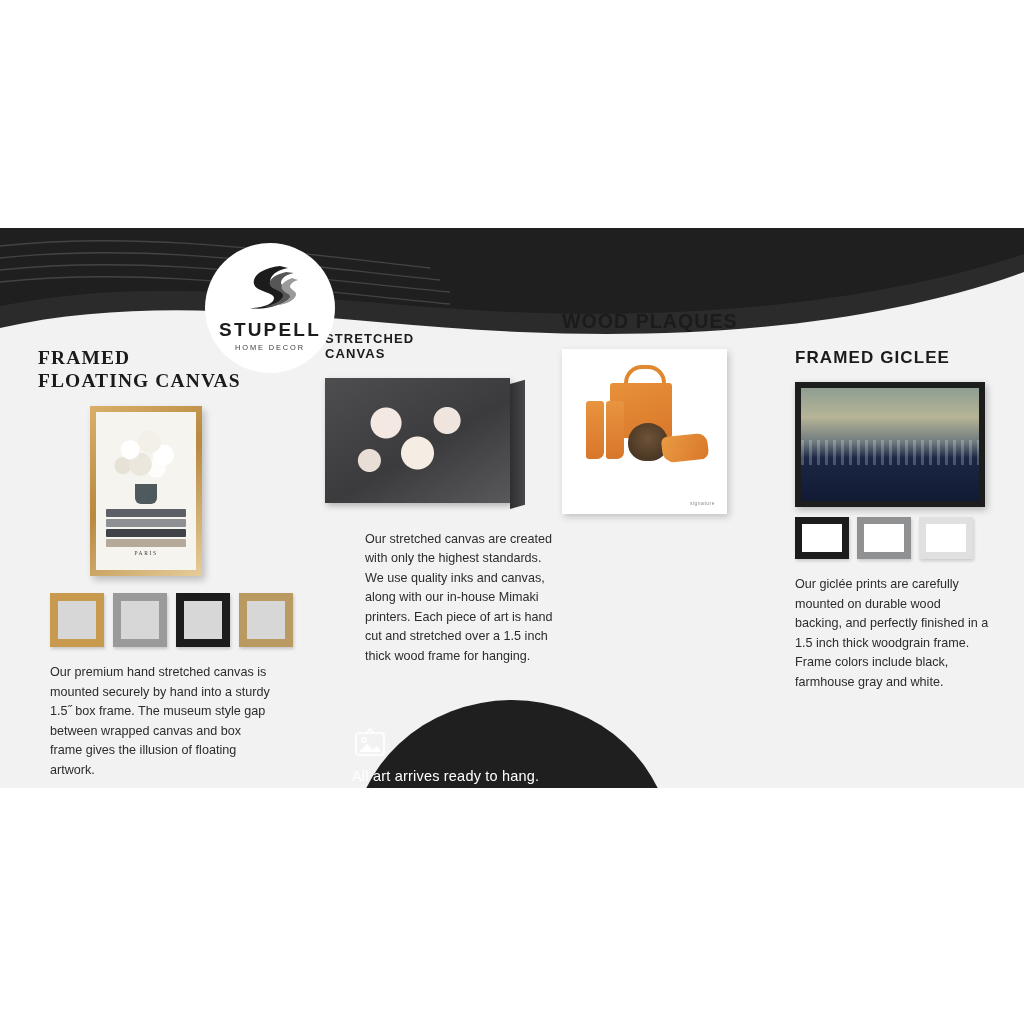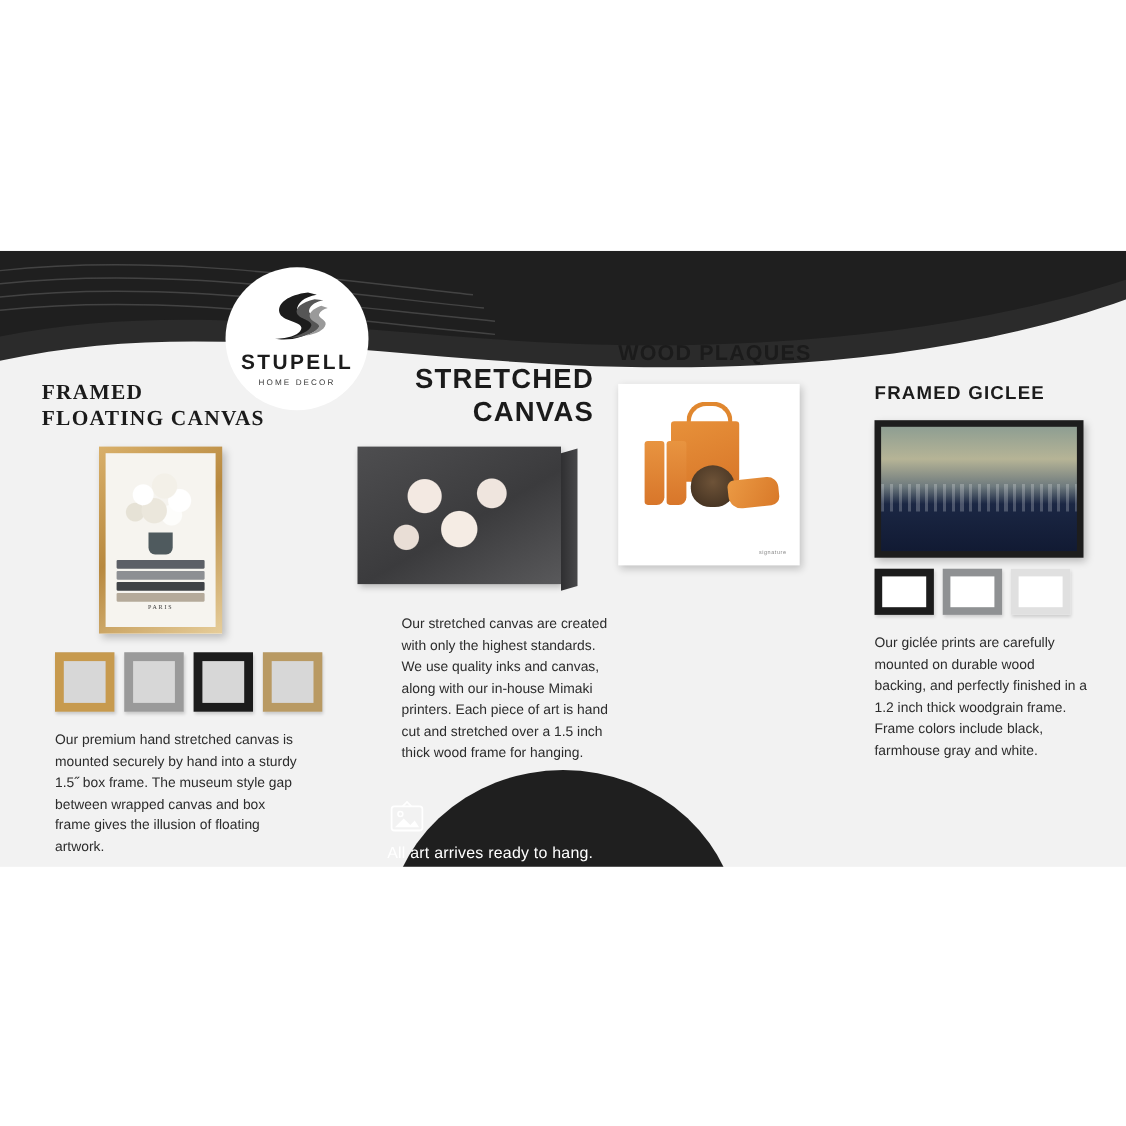--- a/index.html
+++ b/index.html
@@ -176,21 +176,21 @@
     box-sizing: border-box;
     border-width: 8px;
     border-style: solid;
     background: #d7d7d7;
     box-shadow: 1px 2px 3px rgba(0,0,0,.18);
   }
   #col-floating .col-body { margin-top: 16px; margin-left: 12px; width: 225px; }
 
   
   #col-stretched { left: 325px; width: 215px; }
-  #col-stretched .col-title { font-size: 25px; margin-top: 103px; text-align: right; }
+  #col-stretched .col-title { font-size: 13px; margin-top: 103px; }
   .canvas-art {
     position: relative;
     margin-top: 16px;
     width: 200px;
     height: 130px;
   }
   .canvas-face {
     position: absolute;
     left: 0; top: 0;
     width: 185px; height: 125px;
@@ -437,21 +437,21 @@
     <div class="giclee-art">
       <div class="giclee-inner"></div>
     </div>
 
     <div class="frame-swatches">
       <div class="fswatch" style="border-color:#1c1c1c"></div>
       <div class="fswatch" style="border-color:#8f9193"></div>
       <div class="fswatch" style="border-color:#e0e0e0"></div>
     </div>
 
-    <div class="col-body">Our giclée prints are carefully mounted on durable wood backing, and perfectly finished in a 1.2 inch thick woodgrain frame. Frame colors include black, farmhouse gray and white.</div>
+    <div class="col-body">Our giclée prints are carefully mounted on durable wood backing, and perfectly finished in a 1.5 inch thick woodgrain frame. Frame colors include black, farmhouse gray and white.</div>
   </div>
 
   <div id="bottom-arc">
     <svg width="36" height="30" viewBox="0 0 36 30">
       <rect x="4" y="5" width="28" height="22" rx="2.5" fill="none" stroke="#ffffff" stroke-width="1.6"></rect>
       <circle cx="12" cy="12" r="2.2" fill="none" stroke="#ffffff" stroke-width="1.4"></circle>
       <path d="M7 24 L15 16 L21 22 L25 18 L29 24 Z" fill="#ffffff"></path>
       <path d="M14 5 L18 1 L22 5" fill="none" stroke="#ffffff" stroke-width="1.5"></path>
     </svg>
     <div id="arc-text">All art arrives ready to hang.</div>

